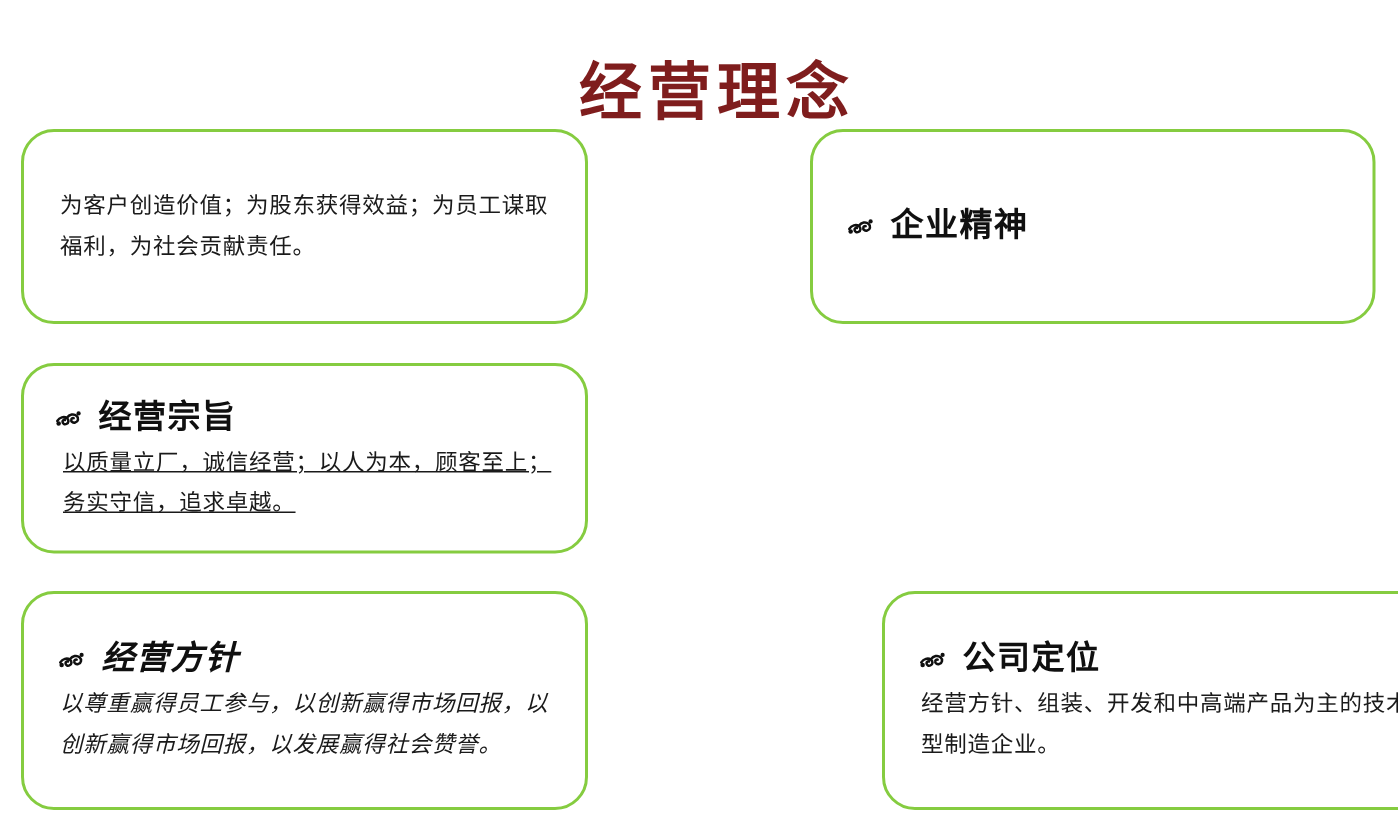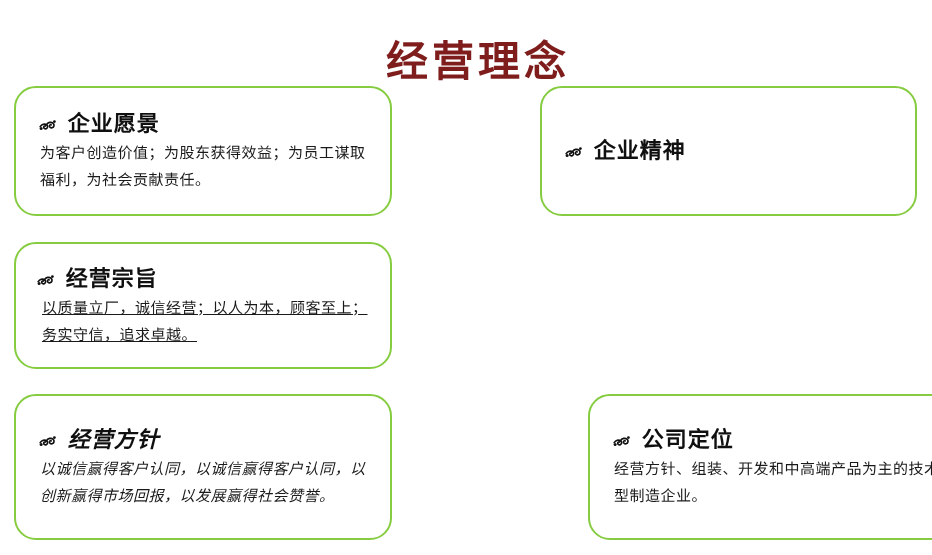--- a/index.html
+++ b/index.html
@@ -111,31 +111,20 @@
 <body style="background: rgb(255, 255, 255);">
 
 <div id="page-root">
 
   <h1 class="page-title" style="color: #7f1d1d; padding-left: 12px;">经营理念</h1>
 
   <div class="card-grid">
 
     <section class="idea-card col-left row-1" style="border-color: rgb(133, 204, 64);">
       <div class="card-inner">
-        <div class="card-heading">
-          <span class="heading-mark">
-            <svg width="20" height="16" viewBox="0 0 20 16" aria-hidden="true">
-              <path d="M2.2 9.6c1.6-2.4 4.4-3.2 6.3-1.9 1.6 1.1 1.5 3.2-.2 3.9-1.3.5-2.6-.2-2.6-1.4 0-.9.8-1.5 1.6-1.2" fill="none" stroke="#101010" stroke-width="1.7" stroke-linecap="round"></path>
-              <path d="M8.6 7.5c1.7-2.3 4.6-2.9 6.4-1.3 1.7 1.5 1.2 4-.9 4.5-1.5.4-2.8-.6-2.6-1.9.1-.8.9-1.3 1.6-1" fill="none" stroke="#101010" stroke-width="1.7" stroke-linecap="round"></path>
-              <circle cx="3.1" cy="11.4" r="1.5" fill="#101010"></circle>
-              <circle cx="16.4" cy="4.6" r="1.4" fill="#101010"></circle>
-            </svg>
-          </span>
-          <span>企业愿景</span>
-        </div>
         <p class="card-body">为客户创造价值；为股东获得效益；为员工谋取福利，为社会贡献责任。</p>
       </div>
     </section>
 
     <section class="idea-card col-right row-1" style="border-color: rgb(133, 204, 64);">
       <div class="card-inner">
         <div class="card-heading">
           <span class="heading-mark">
             <svg width="20" height="16" viewBox="0 0 20 16" aria-hidden="true">
               <path d="M2.2 9.6c1.6-2.4 4.4-3.2 6.3-1.9 1.6 1.1 1.5 3.2-.2 3.9-1.3.5-2.6-.2-2.6-1.4 0-.9.8-1.5 1.6-1.2" fill="none" stroke="#101010" stroke-width="1.7" stroke-linecap="round"></path>
@@ -173,21 +162,21 @@
           <span class="heading-mark">
             <svg width="20" height="16" viewBox="0 0 20 16" aria-hidden="true">
               <path d="M2.2 9.6c1.6-2.4 4.4-3.2 6.3-1.9 1.6 1.1 1.5 3.2-.2 3.9-1.3.5-2.6-.2-2.6-1.4 0-.9.8-1.5 1.6-1.2" fill="none" stroke="#101010" stroke-width="1.7" stroke-linecap="round"></path>
               <path d="M8.6 7.5c1.7-2.3 4.6-2.9 6.4-1.3 1.7 1.5 1.2 4-.9 4.5-1.5.4-2.8-.6-2.6-1.9.1-.8.9-1.3 1.6-1" fill="none" stroke="#101010" stroke-width="1.7" stroke-linecap="round"></path>
               <circle cx="3.1" cy="11.4" r="1.5" fill="#101010"></circle>
               <circle cx="16.4" cy="4.6" r="1.4" fill="#101010"></circle>
             </svg>
           </span>
           <span>经营方针</span>
         </div>
-        <p class="card-body">以诚信赢得客户认同，以诚信赢得客户认同，以创新赢得市场回报，以发展赢得社会赞誉。</p>
+        <p class="card-body">以尊重赢得员工参与，以创新赢得市场回报，以创新赢得市场回报，以发展赢得社会赞誉。</p>
       </div>
     </section>
 
     <section class="idea-card col-right row-3" style="border-color: rgb(133, 204, 64); margin-left: 48px;">
       <div class="card-inner">
         <div class="card-heading">
           <span class="heading-mark">
             <svg width="20" height="16" viewBox="0 0 20 16" aria-hidden="true">
               <path d="M2.2 9.6c1.6-2.4 4.4-3.2 6.3-1.9 1.6 1.1 1.5 3.2-.2 3.9-1.3.5-2.6-.2-2.6-1.4 0-.9.8-1.5 1.6-1.2" fill="none" stroke="#101010" stroke-width="1.7" stroke-linecap="round"></path>
               <path d="M8.6 7.5c1.7-2.3 4.6-2.9 6.4-1.3 1.7 1.5 1.2 4-.9 4.5-1.5.4-2.8-.6-2.6-1.9.1-.8.9-1.3 1.6-1" fill="none" stroke="#101010" stroke-width="1.7" stroke-linecap="round"></path>

